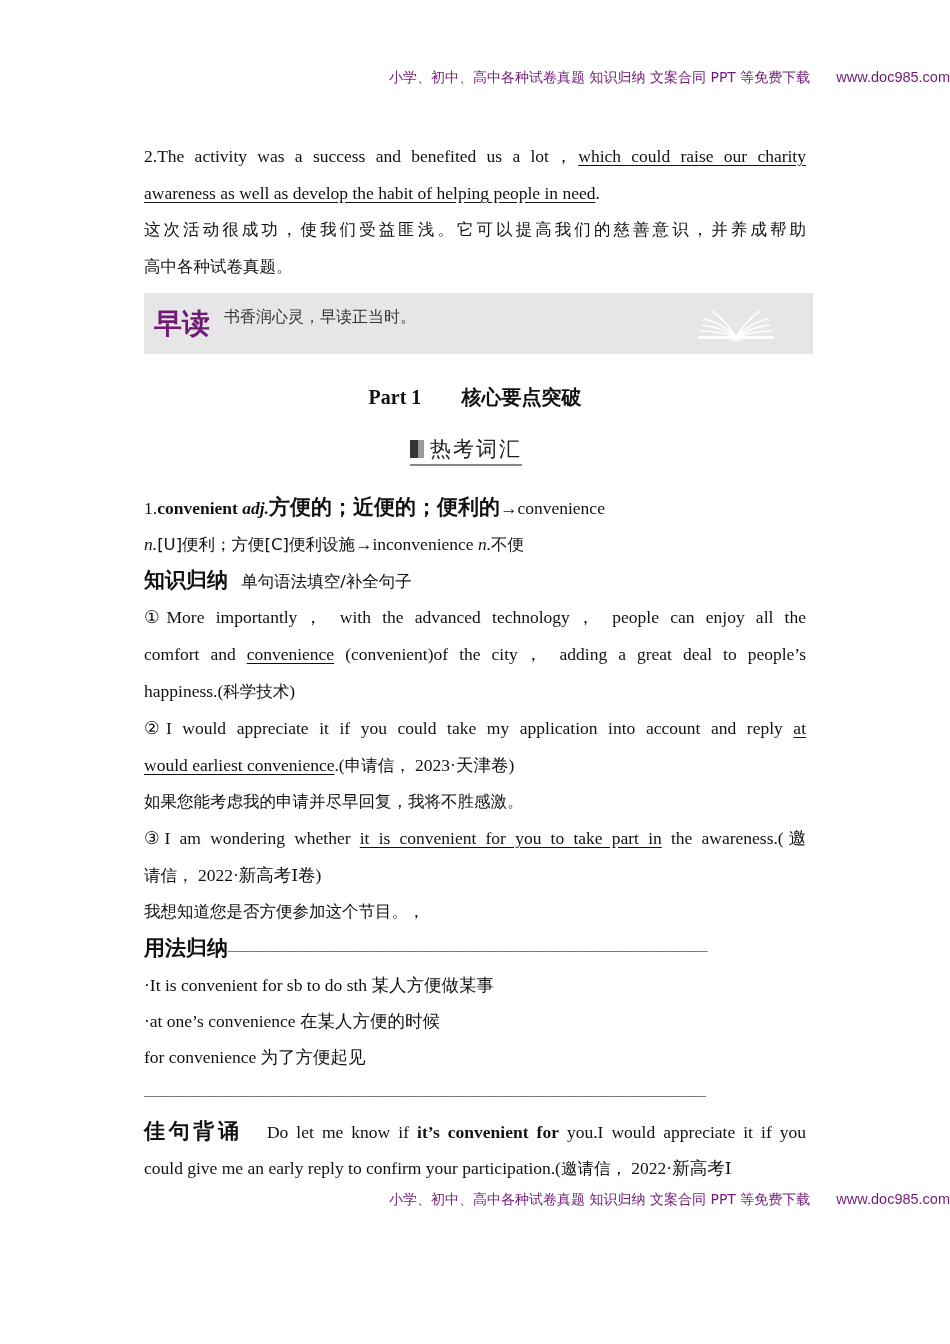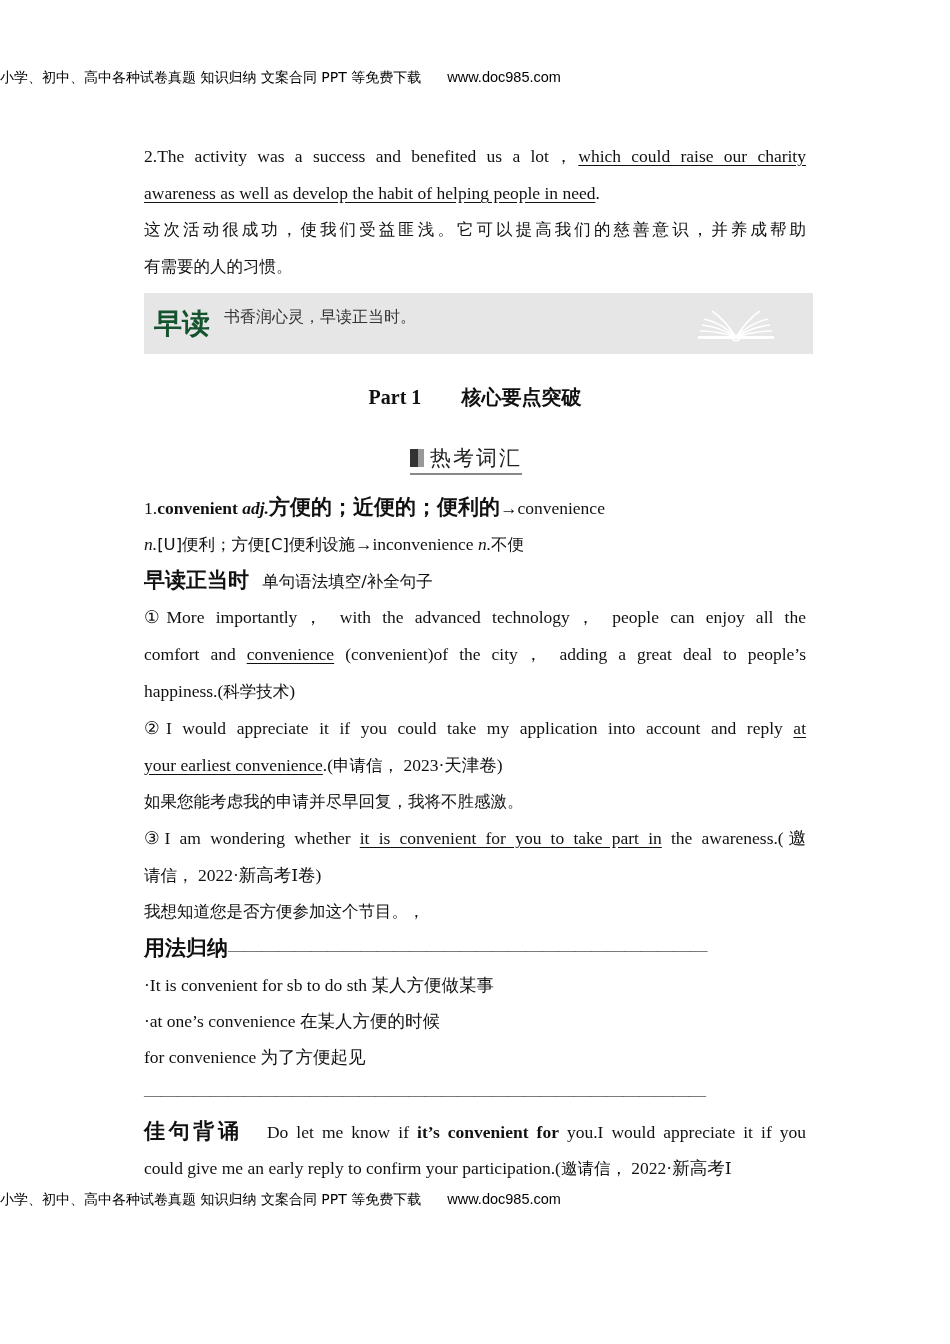--- a/index.html
+++ b/index.html
@@ -1,55 +1,55 @@
 <!DOCTYPE html>
 <html><head>
   <meta charset="utf-8">
   <style>
     html, body { margin: 0; padding: 0; background: #ffffff; }
     body { width: 950px; height: 1344px; position: relative; overflow: hidden;
            font-family: "Liberation Serif", "DejaVu Serif", serif; color: #111; }
-    .hdr, .ftr { position: absolute; left: 0; width: 950px; text-align: left;
-                 font-family: "DejaVu Sans", sans-serif; font-size: 14px; color: #000000; }
+    .hdr, .ftr { position: absolute; left: 0; width: 950px; text-align: right;
+                 font-family: "DejaVu Sans", sans-serif; font-size: 14px; color: #701a75; }
     .hdr { top: 69px; }
     .ftr { top: 1191px; }
     .hdr .url, .ftr .url { margin-left: 26px; font-family: "Liberation Sans", sans-serif; font-size: 14.5px; }
     .content { position: absolute; left: 144px; width: 662px; top: 0; }
     .line { position: absolute; left: 0; width: 662px; font-size: 17.5px; line-height: 24px; white-space: nowrap; }
     .just { text-align: justify; text-align-last: justify; }
     .u { text-decoration: underline; text-underline-offset: 3px; margin-top: 44px; }
     .cn { font-family: "DejaVu Sans", sans-serif; font-size: 16.5px; }
     .cnb { font-family: "DejaVu Sans", sans-serif; font-size: 21px; font-weight: bold; }
     b.en { font-weight: bold; }
     i.it { font-style: italic; }
     .banner { position: absolute; left: 144px; top: 293px; width: 669px; height: 61px; background: #e6e6e6; }
-    .banner .big { position: absolute; left: 10px; top: 12px; font-family: "DejaVu Serif", serif; font-size: 28px; font-weight: bold; color: #14532d; }
+    .banner .big { position: absolute; left: 10px; top: 12px; font-family: "DejaVu Serif", serif; font-size: 28px; font-weight: bold; color: #701a75; }
     .banner .small { position: absolute; left: 80px; top: 14px; font-family: "DejaVu Serif", serif; font-size: 16px; color: #333; }
     .banner svg { position: absolute; left: 552px; top: 12px; }
     .part { position: absolute; left: 0; width: 950px; top: 384px; text-align: center; font-size: 20px; font-weight: bold; }
     .part .gap { display: inline-block; width: 40px; }
     .part .cn2 { font-family: "DejaVu Serif", serif; font-size: 20px; font-weight: bold; }
     .hot { position: absolute; left: 410px; top: 435px; height: 28px; display: flex; align-items: center;
-           border-bottom: 2px solid #888; padding-bottom: 1px; margin-top: 9px; }
+           border-bottom: 2px solid #888; padding-bottom: 1px; }
     .hot .mark { width: 14px; height: 18px; background: linear-gradient(90deg, #333 0 55%, #999 55% 100%); margin-right: 6px; }
     .hot .txt { font-family: "DejaVu Sans", sans-serif; font-size: 21px; color: #222; letter-spacing: 2px; }
     .dash { color: #666; letter-spacing: -1px; }
   </style>
 </head>
 <body>
 
 <div class="hdr">
   <span>小学、初中、高中各种试卷真题  知识归纳  文案合同  PPT 等免费下载</span><span class="url">www.doc985.com</span>
 </div>
 
 <div class="content">
   <div class="line just" style="top:144px"><span>2.The activity was a success and benefited us a lot，</span><span class="u">which could raise our charity</span></div>
   <div class="line" style="top:181px"><span class="u">awareness as well as develop the habit of helping people in need</span><span>.</span></div>
   <div class="line cn just" style="top:218px">这次活动很成功，使我们受益匪浅。它可以提高我们的慈善意识，并养成帮助</div>
-  <div class="line cn" style="top:255px">有需要的人的习惯。</div>
+  <div class="line cn" style="top:255px">高中各种试卷真题。</div>
 </div>
 
 <div class="banner">
   <span class="big">早读</span>
   <span class="small">书香润心灵，早读正当时。</span>
   <svg width="80" height="40" viewBox="0 0 80 40">
     <g fill="none" stroke="#ffffff" stroke-width="1.6">
       <path d="M40 32 Q28 14 16 6"></path>
         <path d="M40 32 Q26 18 8 14"></path>
         <path d="M40 32 Q24 22 6 20"></path>
@@ -74,29 +74,29 @@
 </div>
 
 <div class="content">
   <div class="line" style="top:495px">
     <span>1.</span><b class="en">convenient</b> <b><i class="it">adj.</i></b><span class="cnb">方便的；近便的；便利的</span><span>→</span><span>convenience</span>
   </div>
   <div class="line" style="top:532px">
     <i class="it">n.</i><span class="cn">[U]便利；方便[C]便利设施</span><span>→</span><span>inconvenience</span> <i class="it">n.</i><span class="cn">不便</span>
   </div>
   <div class="line" style="top:568px">
-    <span class="cnb">早读正当时</span>&nbsp;&nbsp;&nbsp;<span class="cn">单句语法填空/补全句子</span>
+    <span class="cnb">知识归纳</span>&nbsp;&nbsp;&nbsp;<span class="cn">单句语法填空/补全句子</span>
   </div>
 
   <div class="line just" style="top:605px">①More importantly， with the advanced technology， people can enjoy all the</div>
   <div class="line just" style="top:642px"><span>comfort and </span><span class="u">convenience</span><span> (convenient)of the city， adding a great deal to people’s</span></div>
   <div class="line" style="top:679px"><span>happiness.(</span><span class="cn">科学技术</span><span>)</span></div>
 
   <div class="line just" style="top:716px"><span>②I would appreciate it if you could take my application into account and reply </span><span class="u">at</span></div>
-  <div class="line" style="top:753px"><span class="u">your earliest convenience</span><span>.(</span><span class="cn">申请信，</span> <span>2023·天津卷)</span></div>
+  <div class="line" style="top:753px"><span class="u">would earliest convenience</span><span>.(</span><span class="cn">申请信，</span> <span>2023·天津卷)</span></div>
   <div class="line cn" style="top:790px">如果您能考虑我的申请并尽早回复，我将不胜感激。</div>
 
   <div class="line just" style="top:826px"><span>③I am wondering whether </span><span class="u">it is convenient for you to take part in</span><span> the awareness.(邀</span></div>
   <div class="line" style="top:863px"><span class="cn">请信，</span> <span>2022·新高考Ⅰ卷)</span></div>
   <div class="line cn" style="top:900px">我想知道您是否方便参加这个节目。，</div>
 
   <div class="line" style="top:936px"><span class="cnb">用法归纳</span><span class="dash">—————————————————————————————</span></div>
   <div class="line" style="top:973px">·It is convenient for sb to do sth 某人方便做某事</div>
   <div class="line" style="top:1009px">·at one’s convenience  在某人方便的时候</div>
   <div class="line" style="top:1045px">for convenience  为了方便起见</div>

